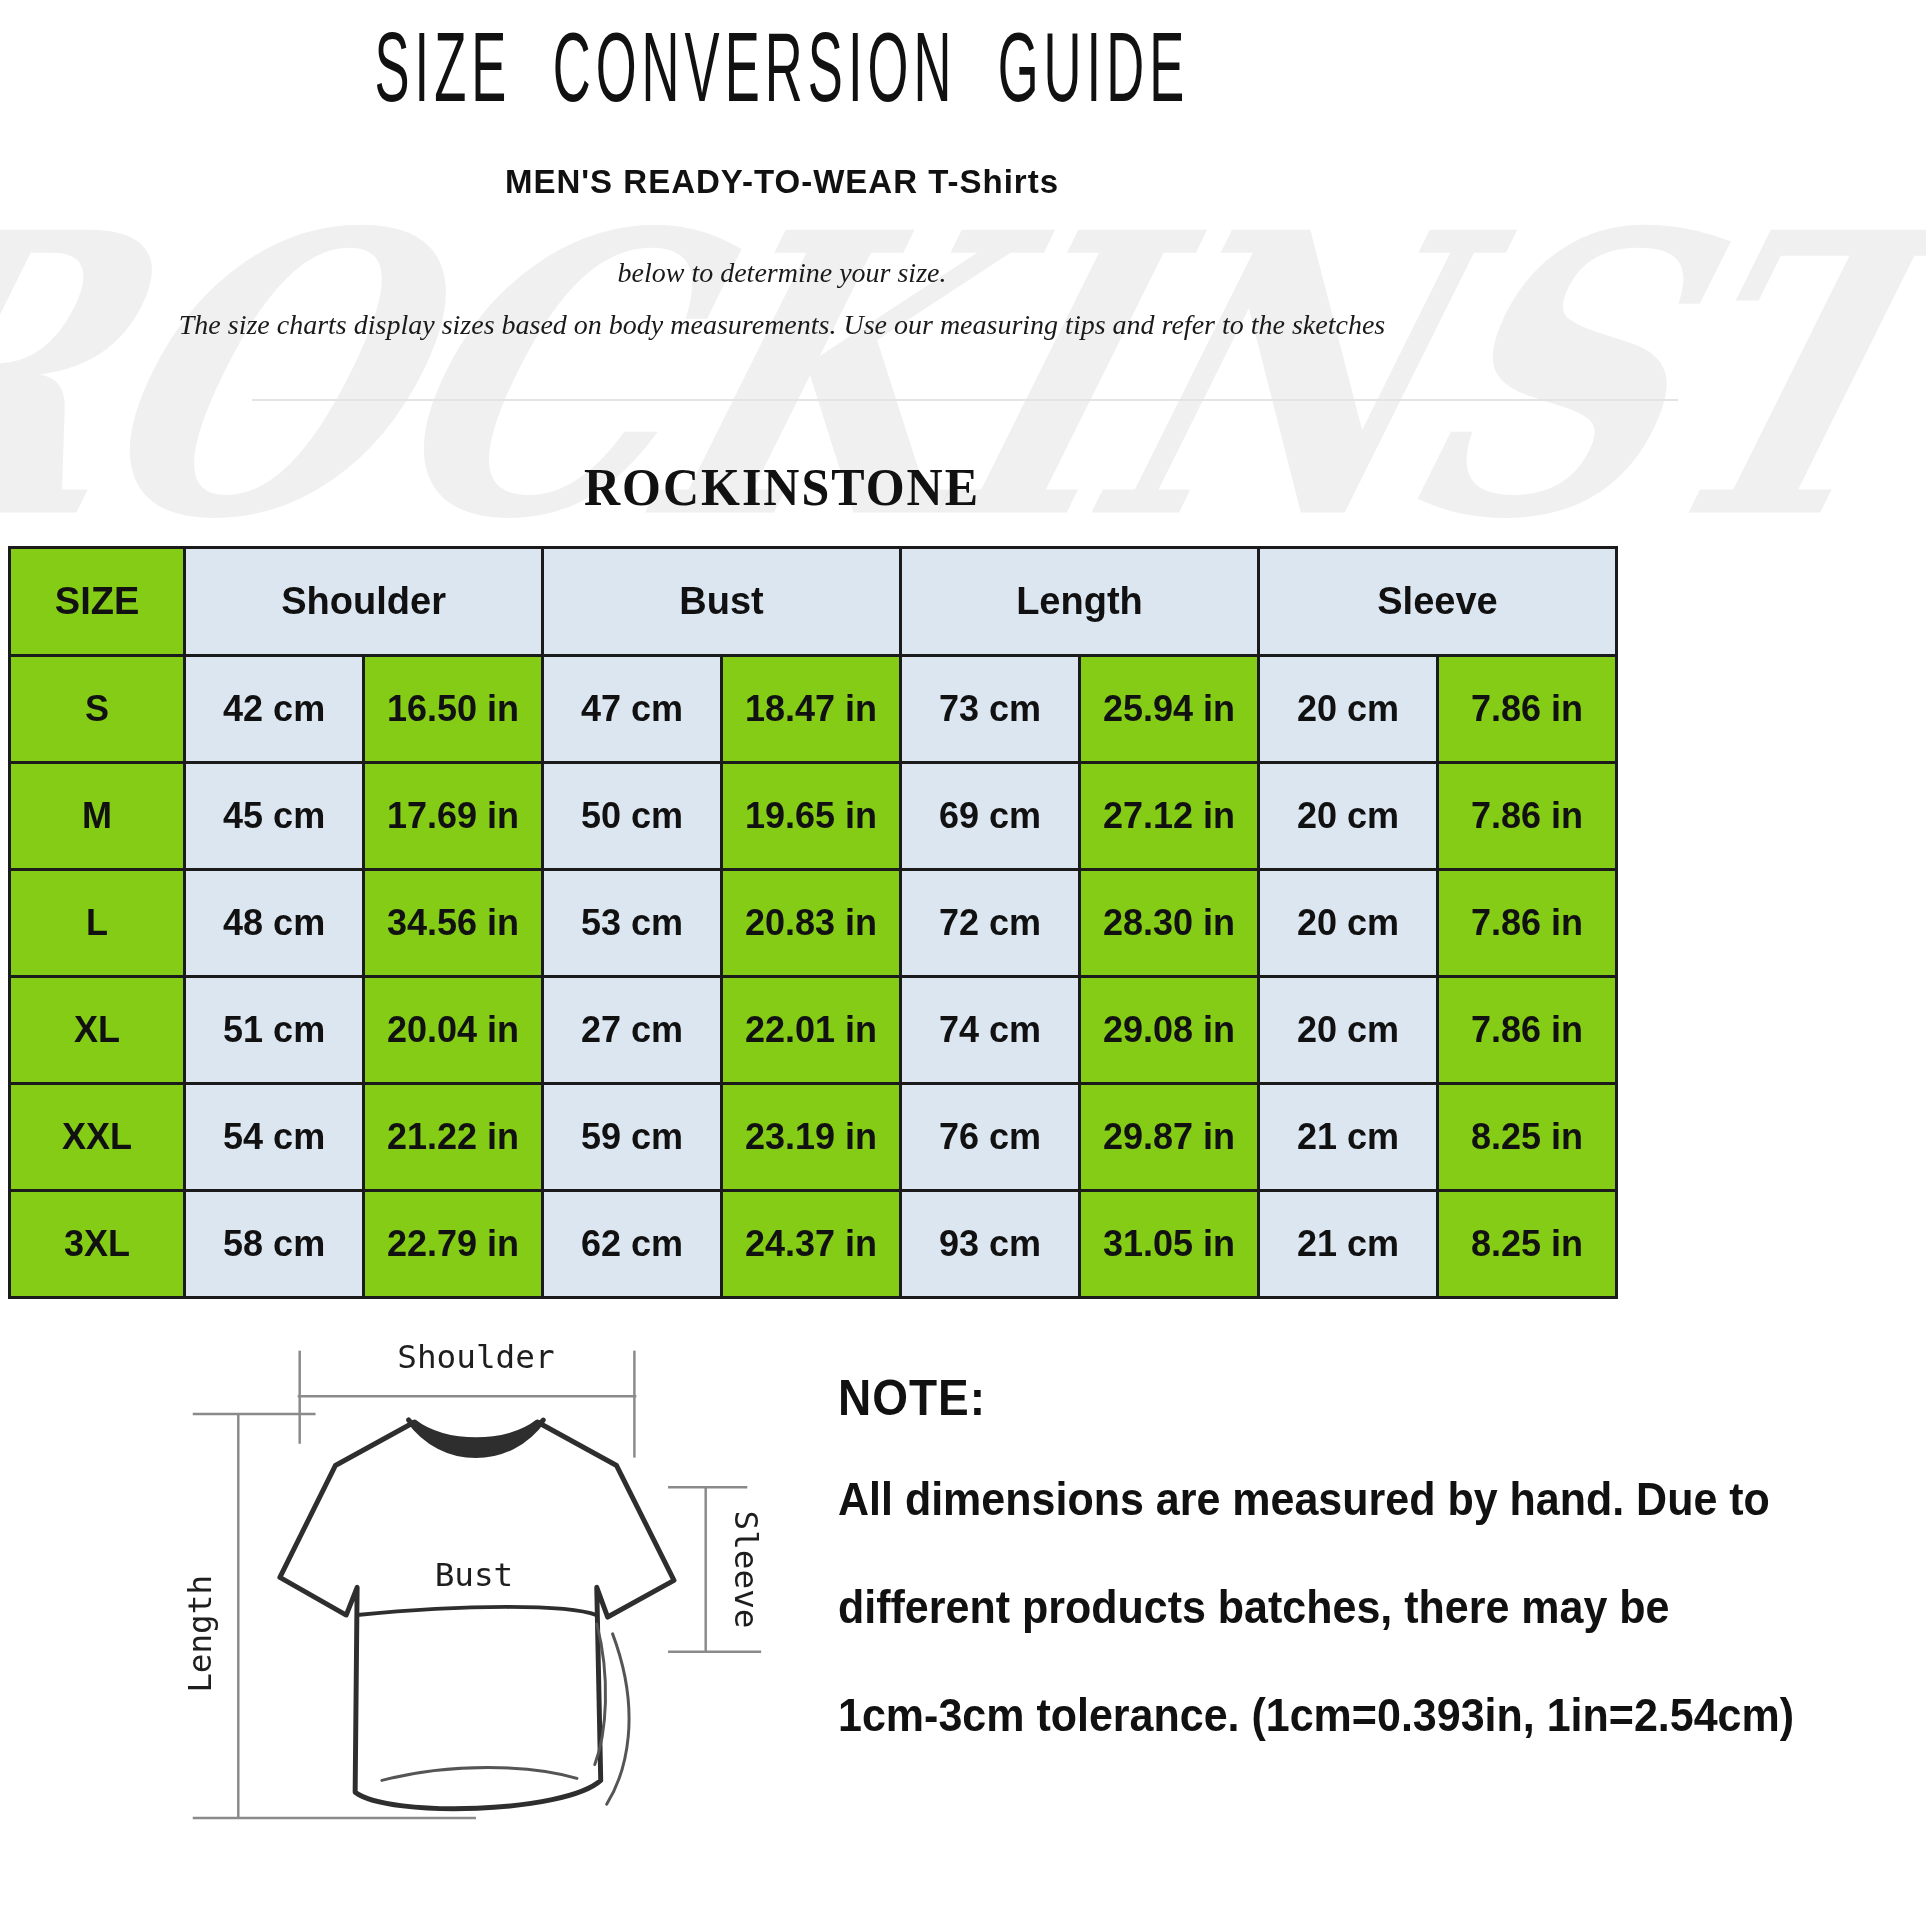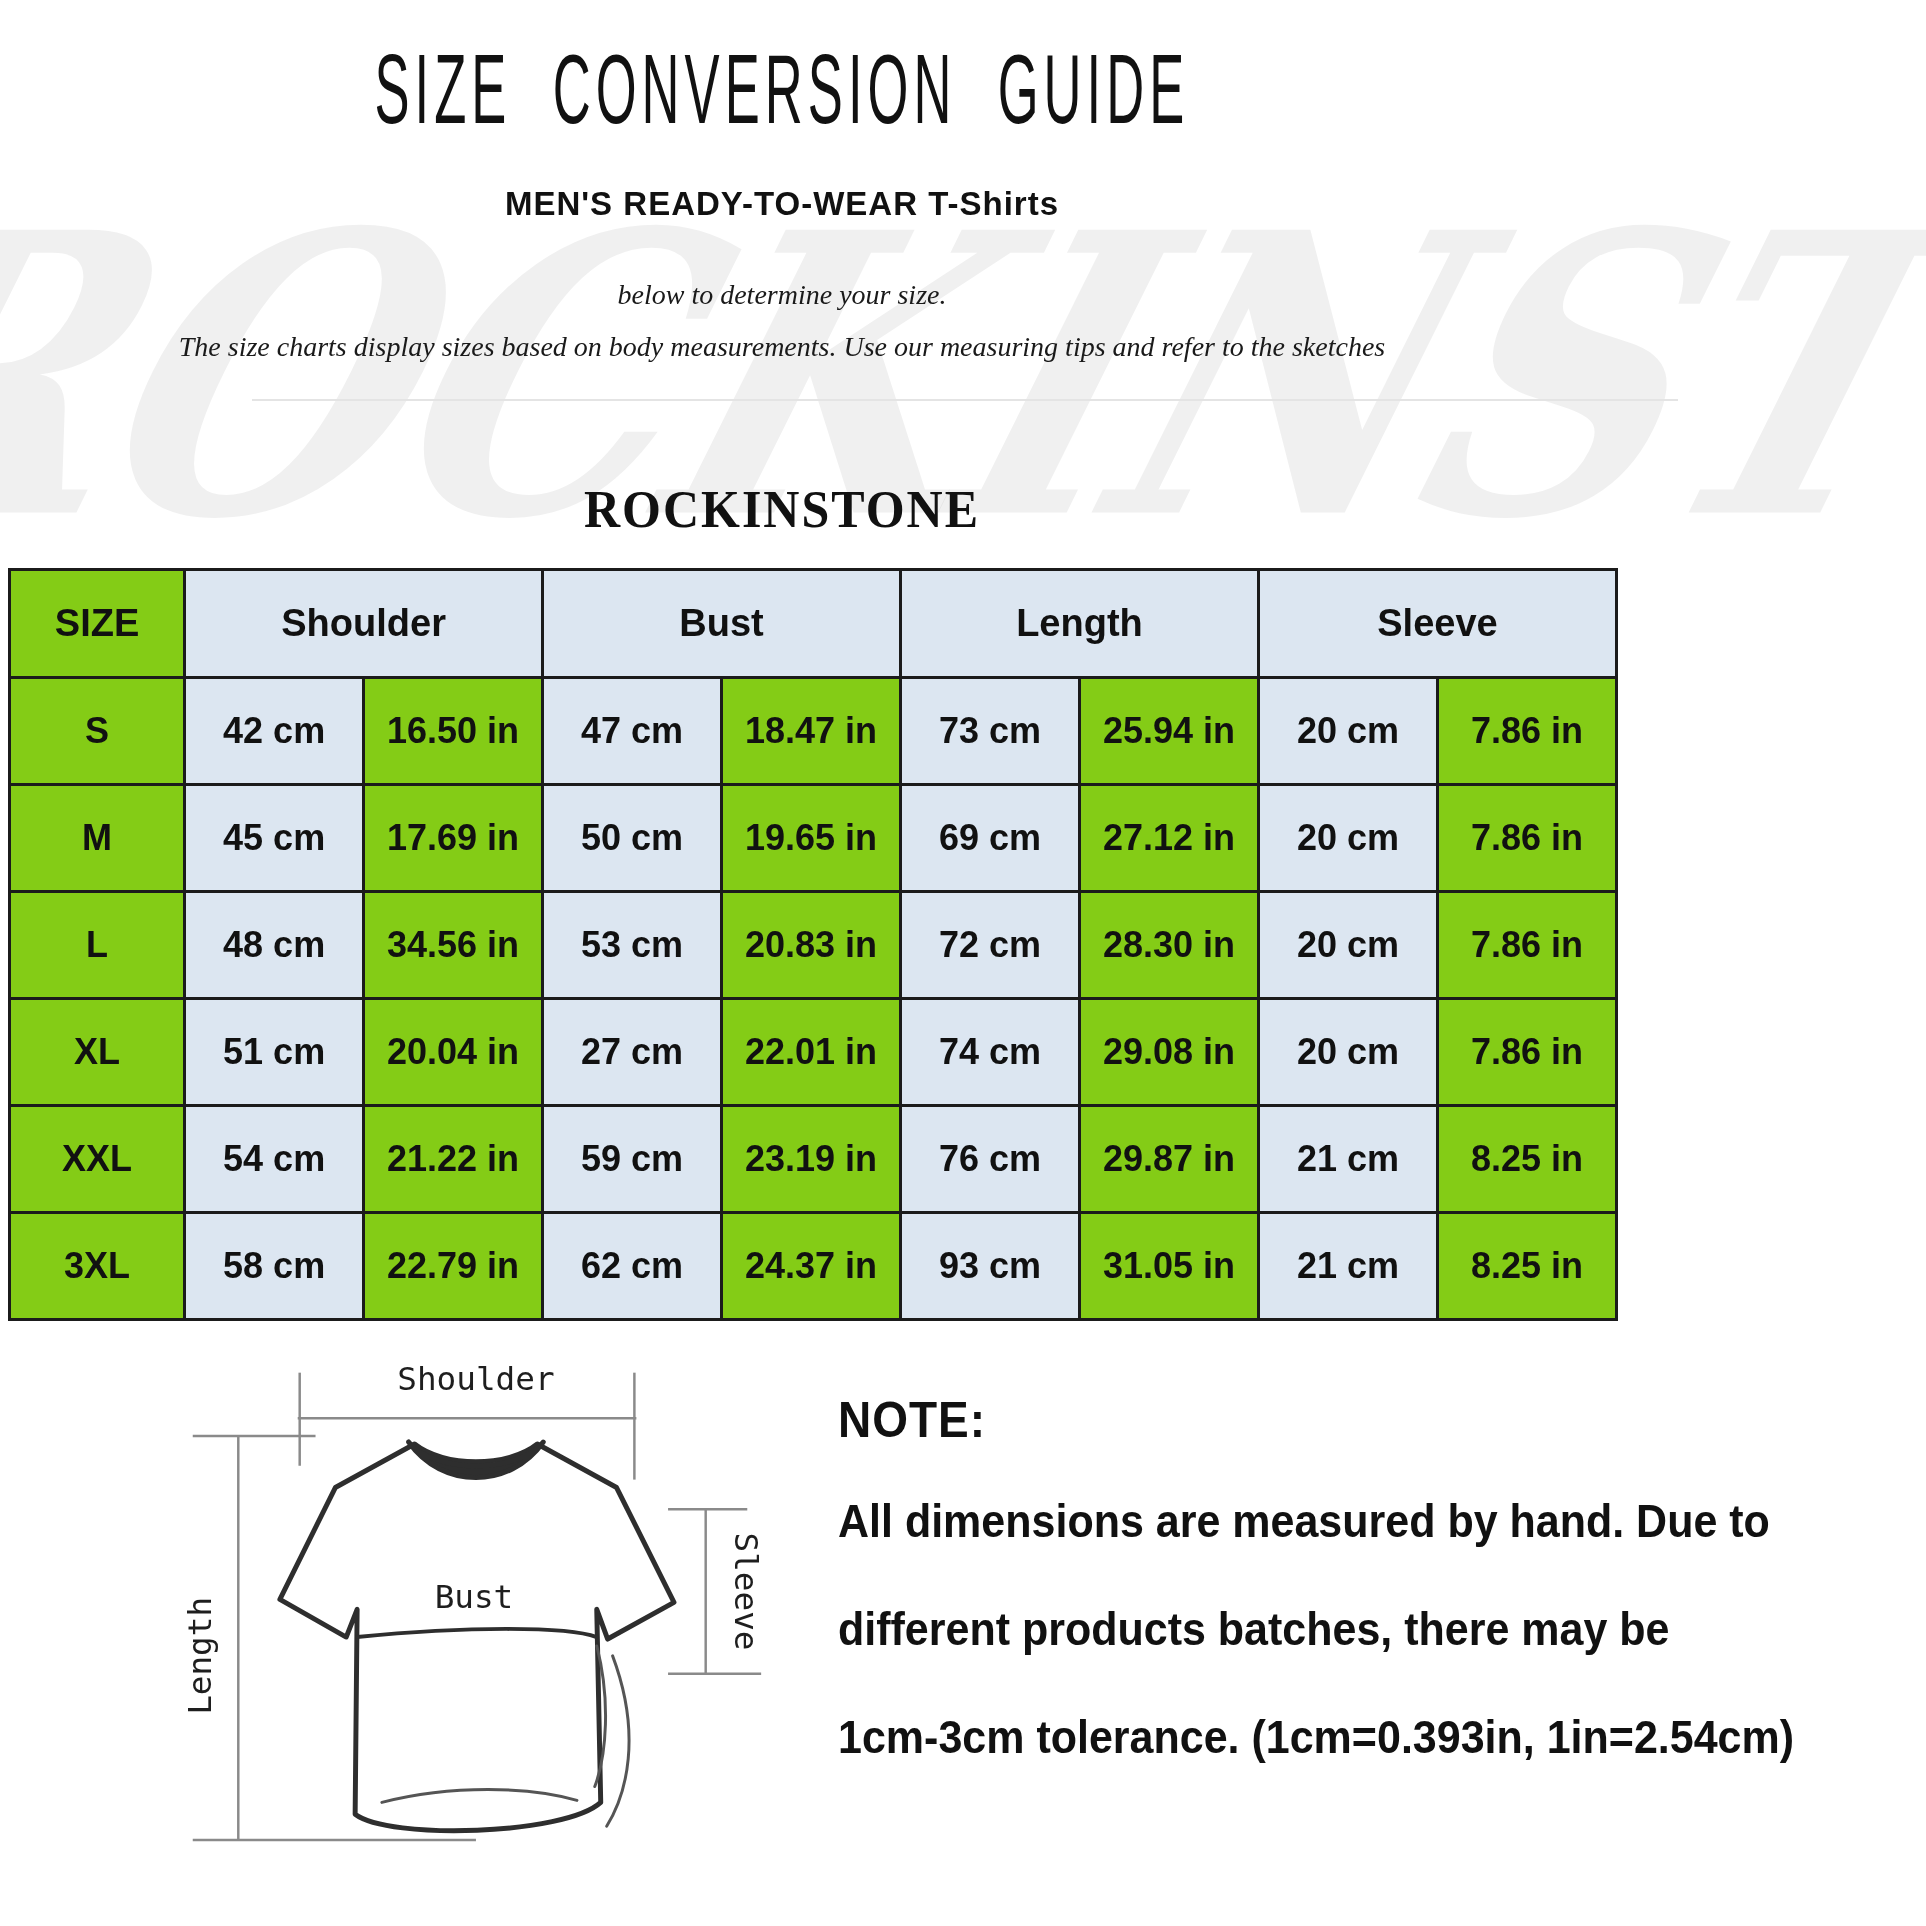--- a/index.html
+++ b/index.html
@@ -26,21 +26,21 @@
   }
   .faint-rule{
     position:absolute;top:399px;left:252px;width:1426px;height:2px;
     background:#e4e4e4;z-index:0;
   }
   
   .masthead{
     position:relative;z-index:1;
     width:1564px;text-align:center;
   }
-  .title-wrap{padding-top:44px;height:109px;}
+  .title-wrap{padding-top:22px;height:109px;}
   .title{
     display:inline-block;
     font-size:73px;font-weight:400;
     letter-spacing:7px;word-spacing:30px;
     transform:scale(0.72,1.35);
     transform-origin:50% 40%;
     white-space:nowrap;
   }
   .subtitle{
     margin-top:32px;

